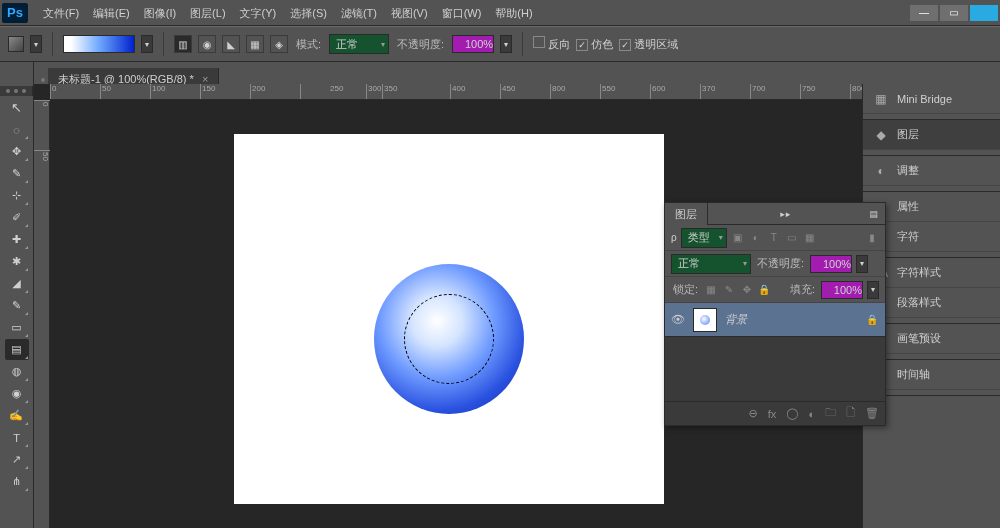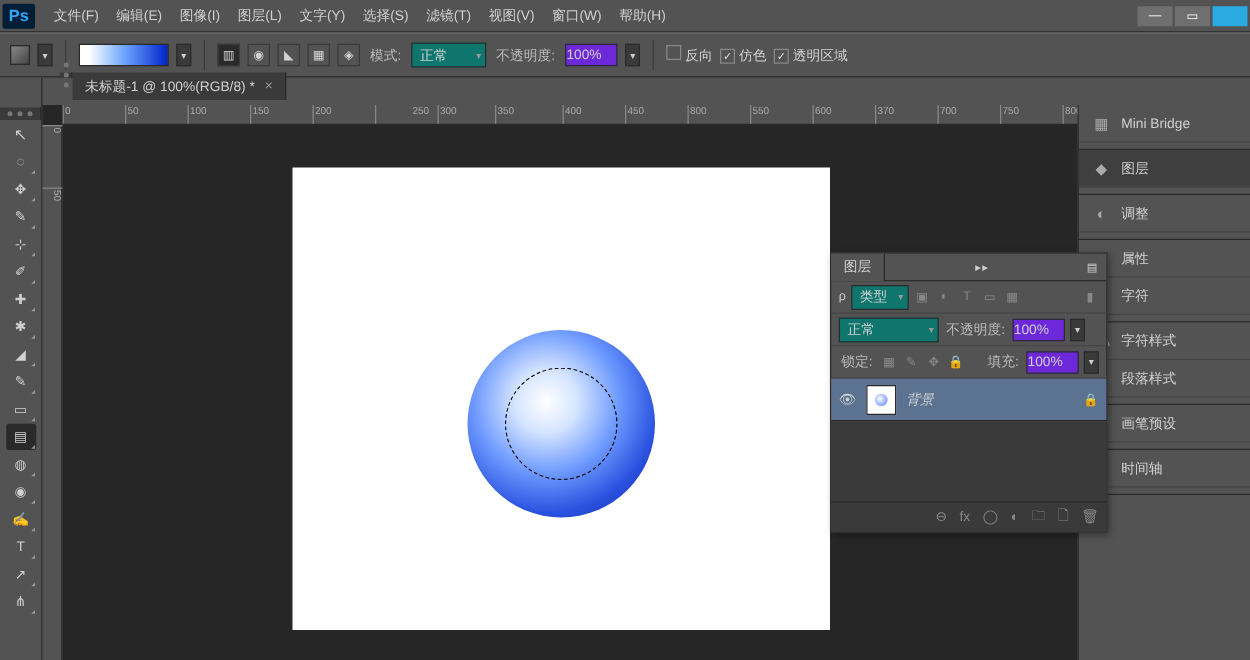--- a/index.html
+++ b/index.html
@@ -11,27 +11,27 @@
 .win-btn{width:28px;height:16px;background:#6f6f6f;margin-left:2px;display:flex;align-items:center;justify-content:center;font-size:10px;color:#fff}
 .win-btn.blue{background:#29abe2}
 .optbar{height:36px;background:#535353;border-top:1px solid #6a6a6a;border-bottom:1px solid #2a2a2a;display:flex;align-items:center;padding:0 8px;gap:6px}
 .grad-swatch{width:16px;height:16px;background:linear-gradient(135deg,#888,#444);border:1px solid #2a2a2a}
 .grad-picker{width:72px;height:18px;background:linear-gradient(90deg,#fff 0%,#fff 10%,#6fa8ff 50%,#0022cc 100%);border:1px solid #2a2a2a}
 .dd-arrow{width:12px;height:18px;background:#3a3a3a;border:1px solid #2a2a2a;display:flex;align-items:center;justify-content:center;font-size:8px}
 .sep{width:1px;height:24px;background:#3a3a3a;margin:0 4px}
 .opt-icon{width:18px;height:18px;border:1px solid #3a3a3a;display:flex;align-items:center;justify-content:center;font-size:10px;background:#535353}
 .opt-icon.active{background:#2a2a2a}
 .opt-label{font-size:11px;color:#bbb;margin:0 2px}
-.dropdown{height:20px;background:#0f766e;border:1px solid #2a2a2a;padding:0 14px 0 6px;display:flex;align-items:center;position:relative;min-width:60px}
+.dropdown{height:20px;background:#14532d;border:1px solid #2a2a2a;padding:0 14px 0 6px;display:flex;align-items:center;position:relative;min-width:60px}
 .dropdown::after{content:"▾";position:absolute;right:3px;font-size:8px;color:#999}
-.pct-field{width:42px;height:18px;background:#6d28d9;border:1px solid #2a2a2a;text-align:left;line-height:16px}
+.pct-field{width:42px;height:18px;background:#a21caf;border:1px solid #2a2a2a;text-align:right;line-height:16px}
 .chk{width:12px;height:12px;border:1px solid #888;display:inline-flex;align-items:center;justify-content:center;margin-right:3px;font-size:9px}
 .chk.on::before{content:"✓";color:#ddd}
 .main{display:flex;height:470px}
-.tab-strip{position:absolute;top:58px;left:48px;height:32px;display:flex;align-items:flex-start}
+.tab-strip{position:absolute;top:58px;left:38px;height:32px;display:flex;align-items:flex-end}
 .vtab{width:10px;background:#3a3a3a;border-right:1px solid #2a2a2a;display:flex;align-items:center;justify-content:center}
 .vtab .d{width:4px;height:4px;background:#777;border-radius:50%;box-shadow:0 -8px 0 #777,0 8px 0 #777}
 .doc-tab{background:#3a3a3a;height:22px;padding:0 10px;display:flex;align-items:center;font-size:11px;border-right:1px solid #2a2a2a}
 .doc-tab .x{margin-left:8px;color:#999;font-size:11px}
 .toolbox{width:34px;background:#535353;border-right:1px solid #2a2a2a;padding-top:24px;display:flex;flex-direction:column;align-items:center;gap:1px}
 .tool{width:24px;height:21px;display:flex;align-items:center;justify-content:center;font-size:13px;color:#ccc;position:relative;border-radius:2px}
 .tool.sel{background:#2a2a2a}
 .tool .c{position:absolute;right:1px;bottom:1px;width:0;height:0;border-right:3px solid #999;border-top:3px solid transparent}
 .canvas-area{flex:1;background:#262626;position:relative;margin-top:22px}
 .ruler-h{position:absolute;top:0;left:16px;right:0;height:16px;background:#535353;border-bottom:1px solid #2a2a2a;overflow:hidden}
@@ -194,22 +194,22 @@
   </div>
 
   <div class="canvas-area">
     <div class="ruler-h" id="rh">
         <div class="tick" style="left: 0px;">0</div>
         <div class="tick" style="left: 50px;">50</div>
         <div class="tick" style="left: 100px;">100</div>
         <div class="tick" style="left: 150px;">150</div>
         <div class="tick" style="left: 200px;">200</div>
         <div class="tick" style="left: 250px; padding-left: 29px;">250</div>
-        <div class="tick" style="left: 300px;">300</div>
-        <div class="tick" style="left: 346px;">350</div>
+        <div class="tick" style="left: 316px;">300</div>
+        <div class="tick" style="left: 332px;">350</div>
         <div class="tick" style="left: 400px;">400</div>
         <div class="tick" style="left: 450px;">450</div>
         <div class="tick" style="left: 500px;">800</div>
         <div class="tick" style="left: 550px;">550</div>
         <div class="tick" style="left: 600px;">600</div>
         <div class="tick" style="left: 650px;">370</div>
         <div class="tick" style="left: 700px;">700</div>
         <div class="tick" style="left: 750px;">750</div>
         <div class="tick" style="left: 800px;">800</div>
       </div>

